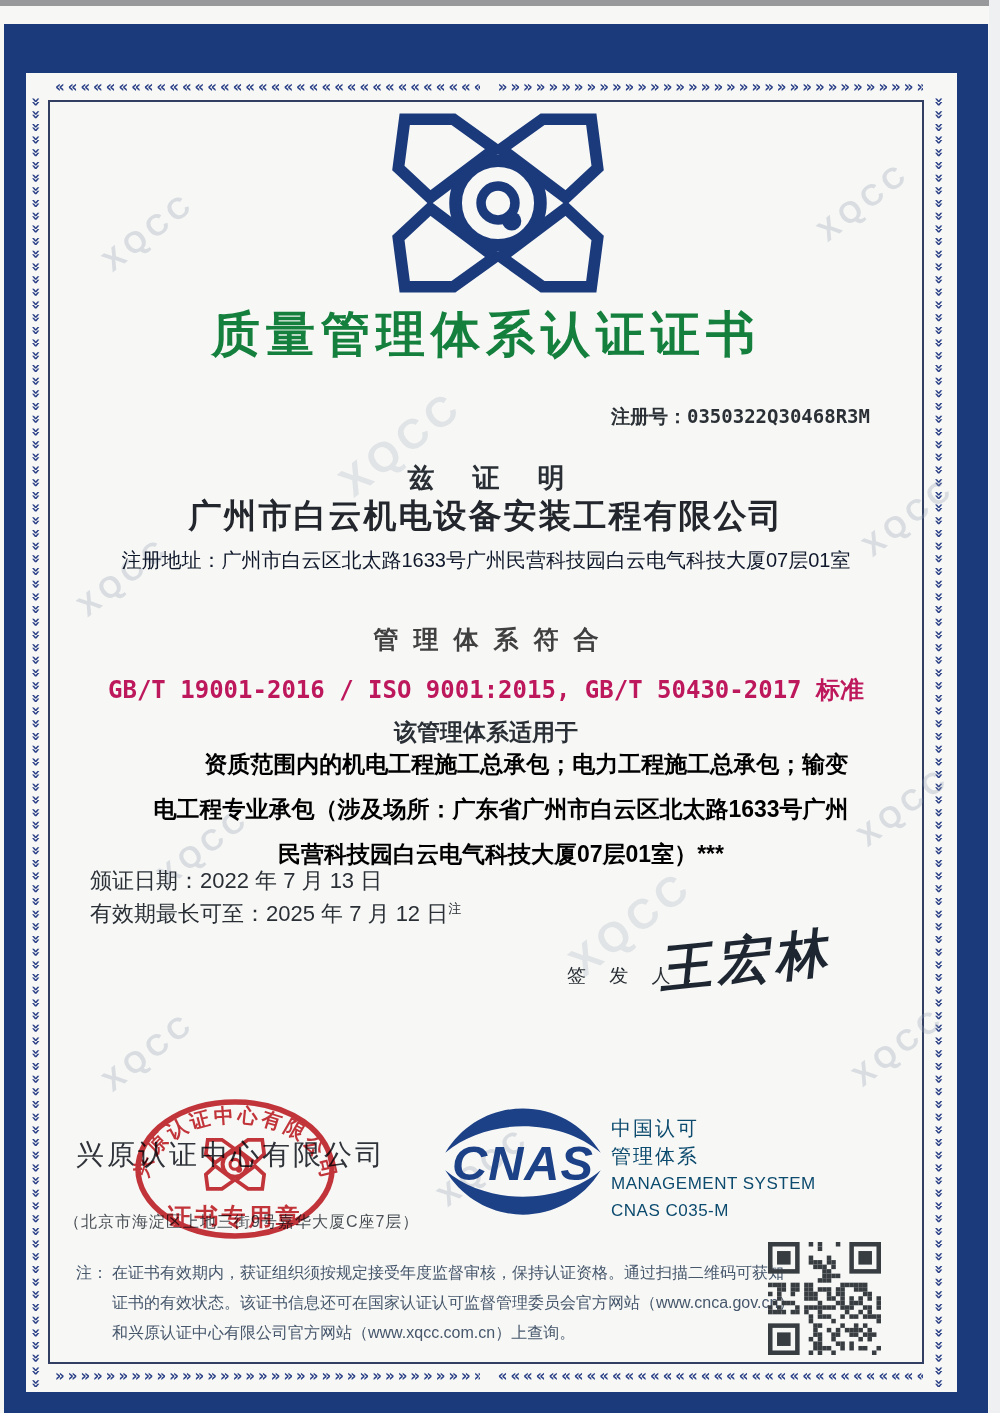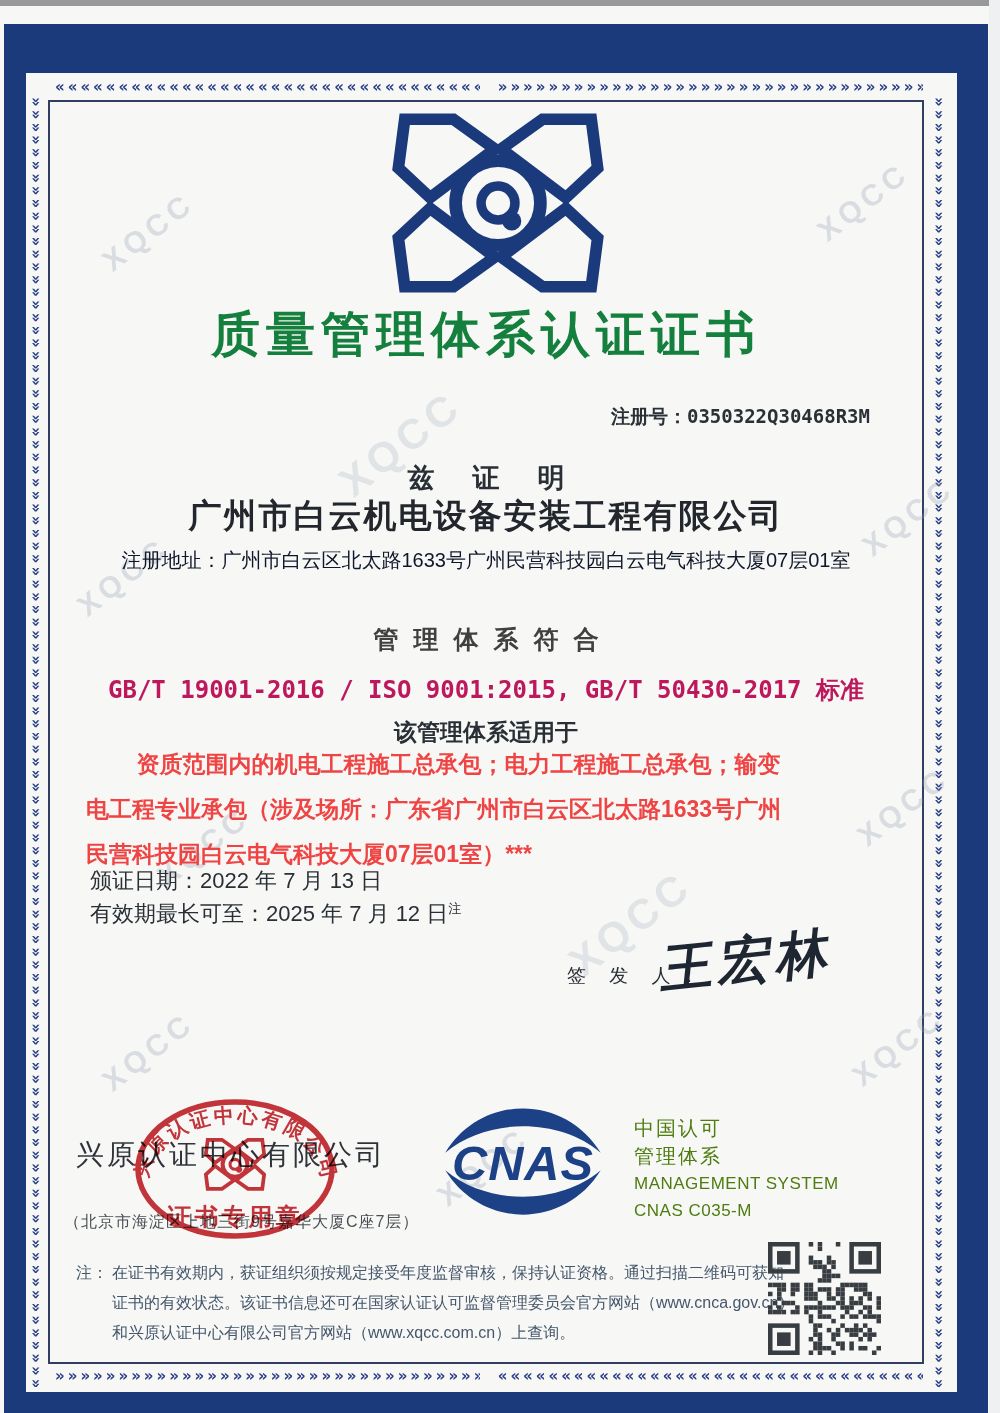--- a/index.html
+++ b/index.html
@@ -31,33 +31,33 @@
   .title{font-size:49px;font-weight:bold;color:#15803d;letter-spacing:6px;}
   .regline{position:absolute;right:130px;top:388px;font-size:19px;font-weight:bold;color:#2b3036;margin-top:16px;}
   .regline .num{font-family:"DejaVu Sans Mono",monospace;letter-spacing:0px;}
   .certify{font-size:27px;font-weight:600;color:#2a2f36;letter-spacing:38px;text-indent:38px;}
   .company{font-size:33px;font-weight:bold;color:#23272d;letter-spacing:2px;}
   .addr{font-size:20px;font-weight:500;color:#0f172a;}
   .conform{font-size:25px;font-weight:600;color:#404040;letter-spacing:15px;text-indent:15px;}
   .standards{font-size:24px;font-weight:bold;color:#be185d;font-family:"DejaVu Sans Mono","Liberation Sans",monospace;margin-top:16px;}
   .scopehead{font-size:23px;font-weight:600;color:#2a2f36;}
   .scope{position:absolute;left:86px;right:84px;top:742px;font-size:23px;font-weight:bold;
-    color:#ef4444;line-height:45px;}
+    color:#000000;line-height:45px;text-align:center;}
   .scope .l1{text-indent:2.2em;}
   .dateline{position:absolute;left:90px;font-size:22px;font-weight:500;color:#2a2f36;}
   .dateline sup{font-size:13px;}
   .signer-label{position:absolute;left:567px;top:963px;font-size:19px;color:#2a2f36;letter-spacing:9px;}
   .signature{position:absolute;left:662px;top:926px;font-size:52px;font-weight:bold;color:#1d2631;
     transform:rotate(-6deg) skewX(-12deg);letter-spacing:6px;}
 
   .org-name{position:absolute;left:76px;top:1136px;font-size:28px;font-weight:500;color:#30343a;letter-spacing:3px;}
   .org-addr{position:absolute;left:64px;top:1212px;font-size:16px;color:#4a4f55;letter-spacing:1px;}
   .seal{position:absolute;left:132px;top:1096px;mix-blend-mode:multiply;opacity:0.92;}
 
-  .cnas-block{position:absolute;left:634px;top:1114px;color:#4d7c0f;}
+  .cnas-block{position:absolute;left:611px;top:1114px;color:#0c4a6e;}
   .cnas-block .cjk{font-size:20px;line-height:28px;letter-spacing:2px;}
   .cnas-block .lat{font-size:17px;line-height:27px;letter-spacing:0.5px;}
 
   .note{position:absolute;left:76px;top:1258px;display:flex;color:#46566b;font-size:16px;line-height:30px;}
   .note .lbl{white-space:nowrap;margin-right:4px;}
   .qr{position:absolute;left:768px;top:1242px;}
 </style>
 </head>
 <body>
 

